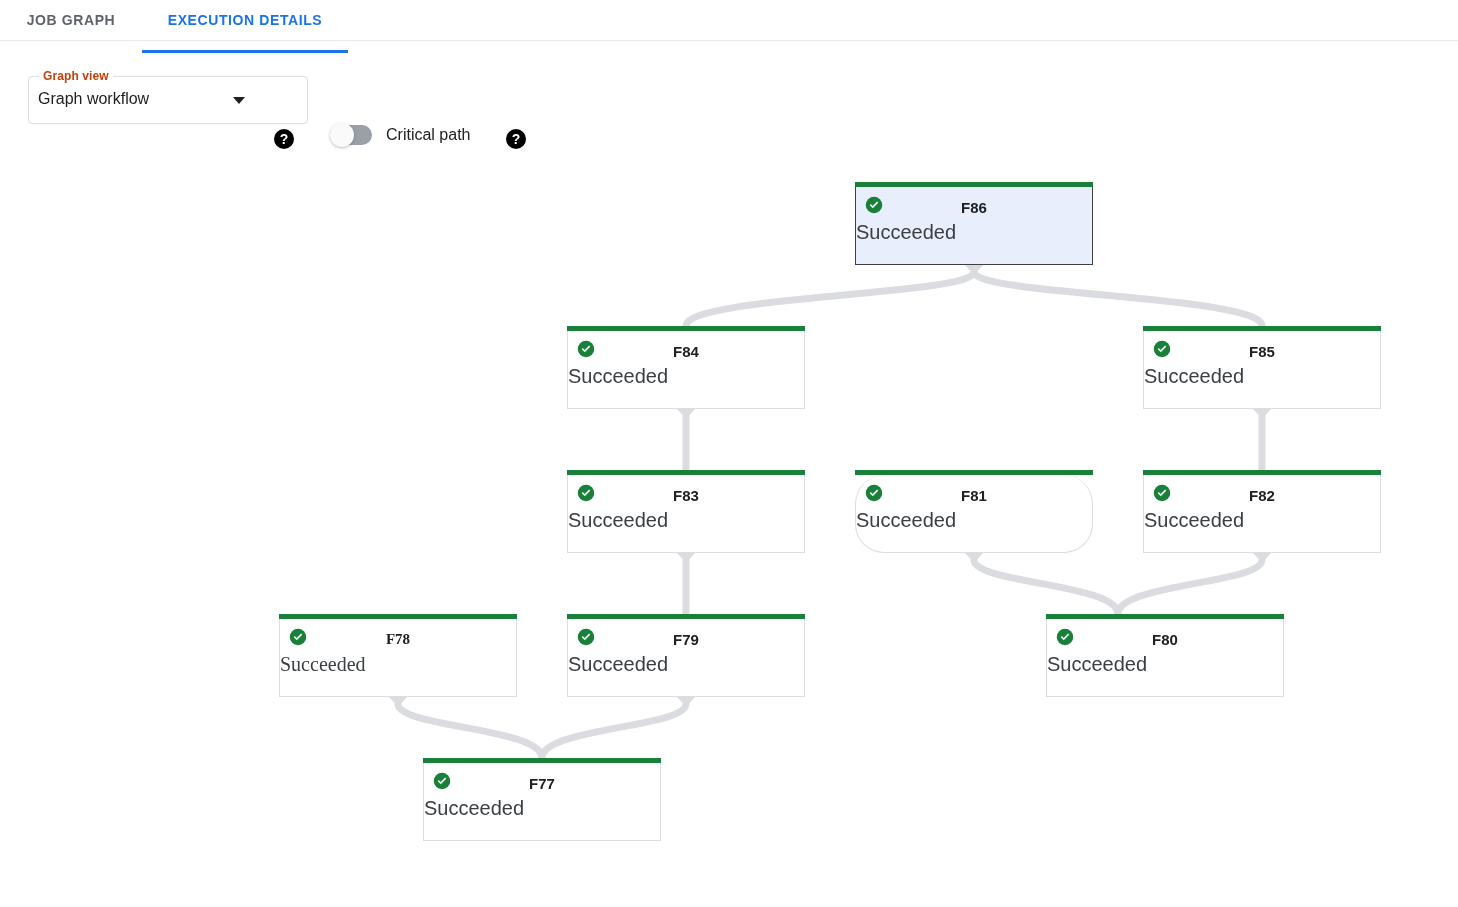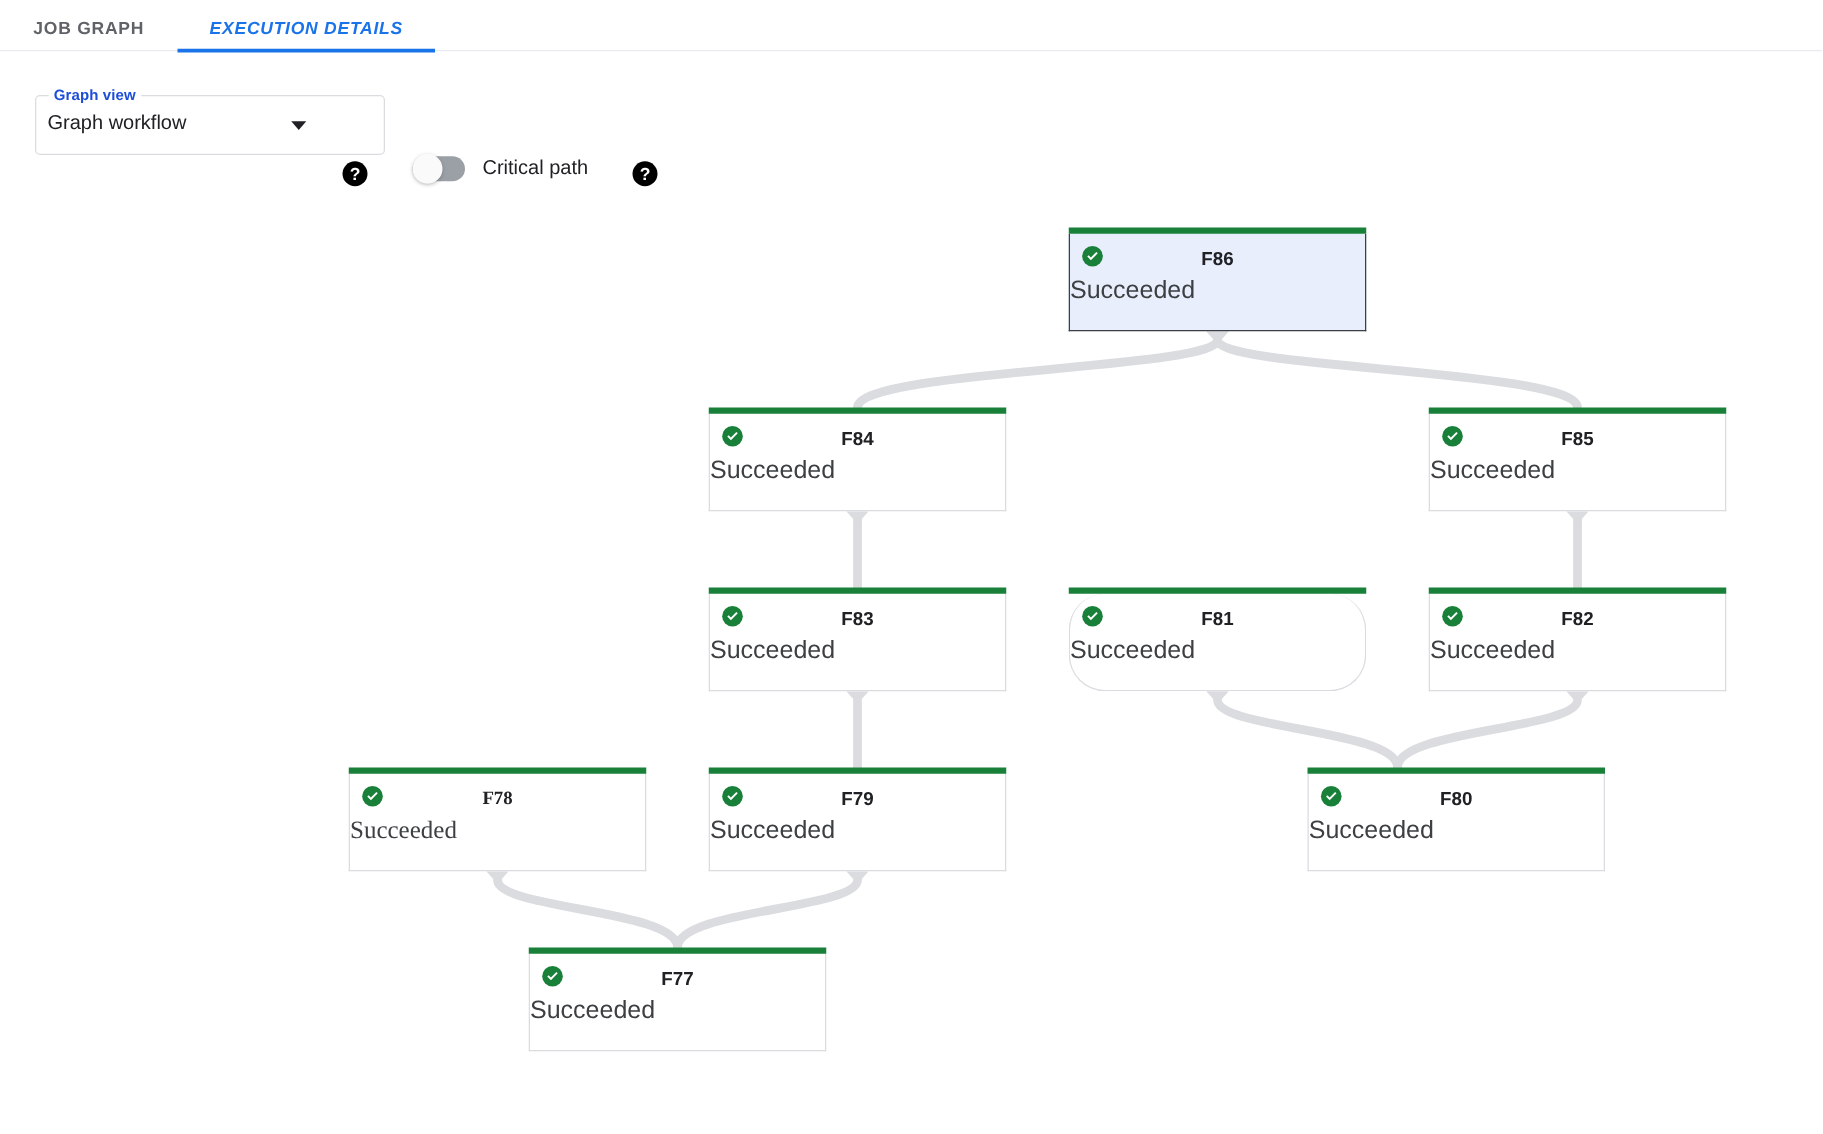--- a/index.html
+++ b/index.html
@@ -20,34 +20,33 @@
   .tabbar {
     position: absolute;
     left: 0; top: 0;
     width: 1458px;
     height: 41px;
     border-bottom: 1px solid #e8eaed;
     box-sizing: border-box;
   }
   .tab {
     position: absolute;
-    top: 1px;
+    top: 12px;
     height: 41px;
     display: flex;
-    align-items: center;
     justify-content: center;
     font-size: 14px;
     font-weight: bold;
     letter-spacing: .6px;
     color: #5f6368;
     cursor: pointer;
     box-sizing: border-box;
     user-select: none;
   }
-  .tab.active { color: #1a73e8; font-style: italic; }
+  .tab.active { color: #1a73e8; }
   .tab.active::after {
     content: "";
     position: absolute;
     left: 0; right: 0; bottom: 0;
     height: 3px;
     background: #1a73e8;
   }
   #tab-job-graph        { left: 12px;  width: 118px; }
   #tab-execution-details{ left: 142px; width: 206px; }
   #tab-job-metrics      { left: 360px; width: 130px; }
@@ -64,21 +63,21 @@
     box-sizing: border-box;
     background: #fff;
     cursor: pointer;
   }
   .select-legend {
     position: absolute;
     left: 10px; top: -8px;
     padding: 0 4px;
     background: #fff;
     font-size: 12px;
-    color: #1d4ed8;
+    color: #c2410c;
     font-weight: bold;
     letter-spacing: .1px;
   }
   .select-value {
     position: absolute;
     left: 9px; top: 13px;
     font-size: 16px;
     color: #202124;
   }
   .select-arrow {

